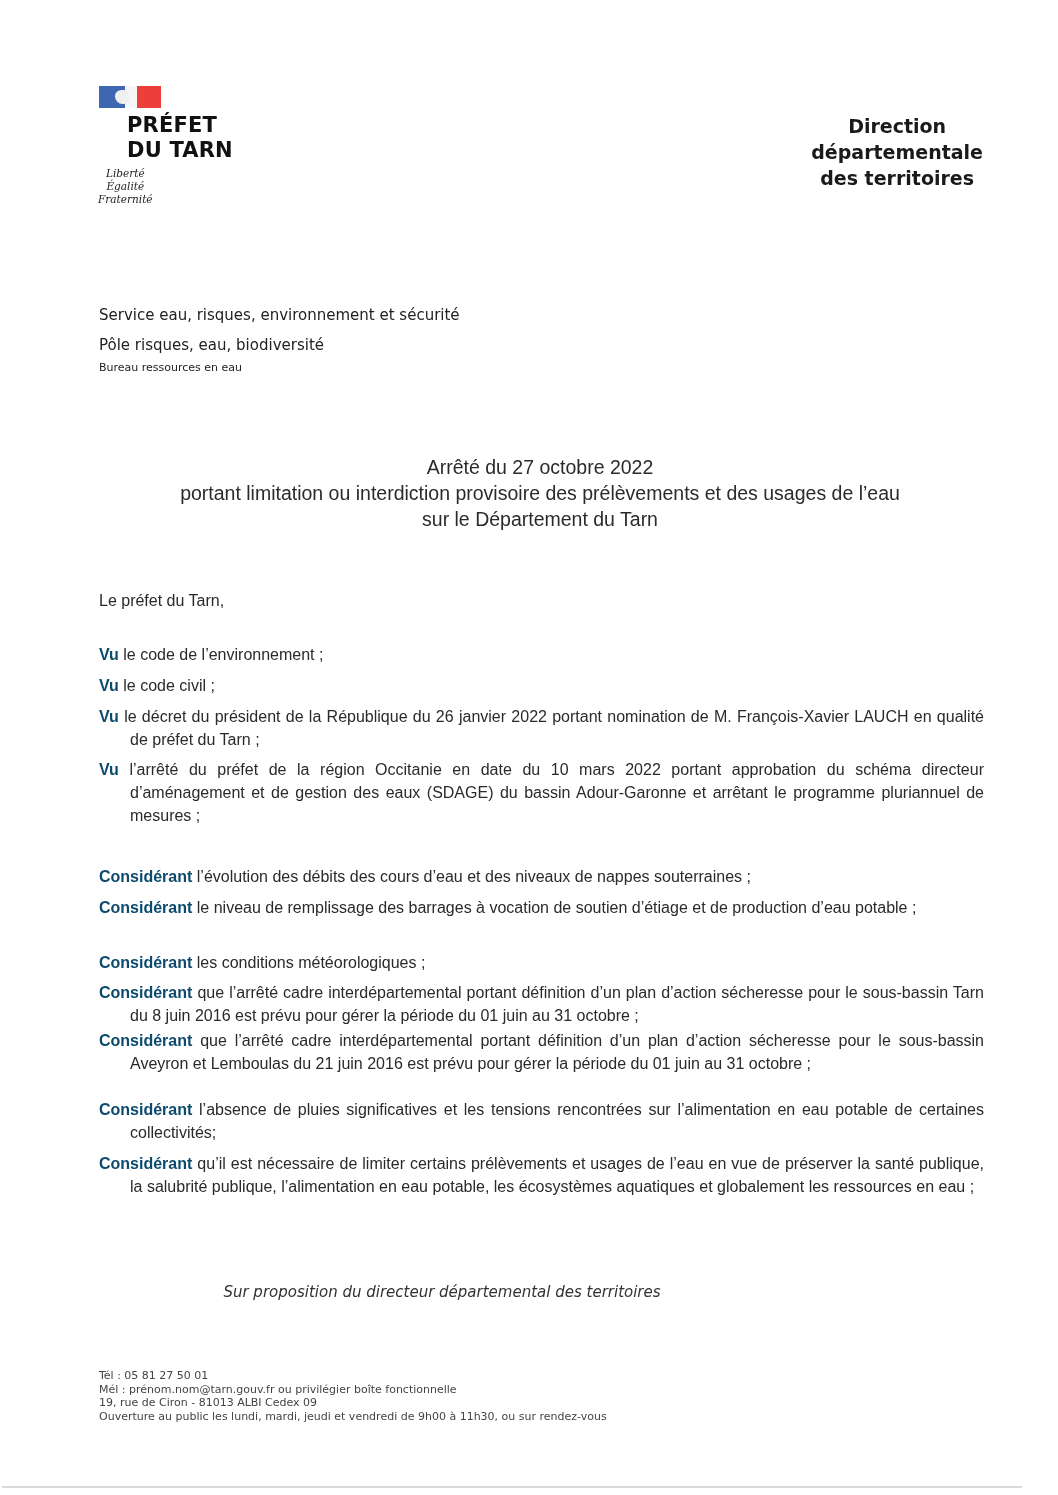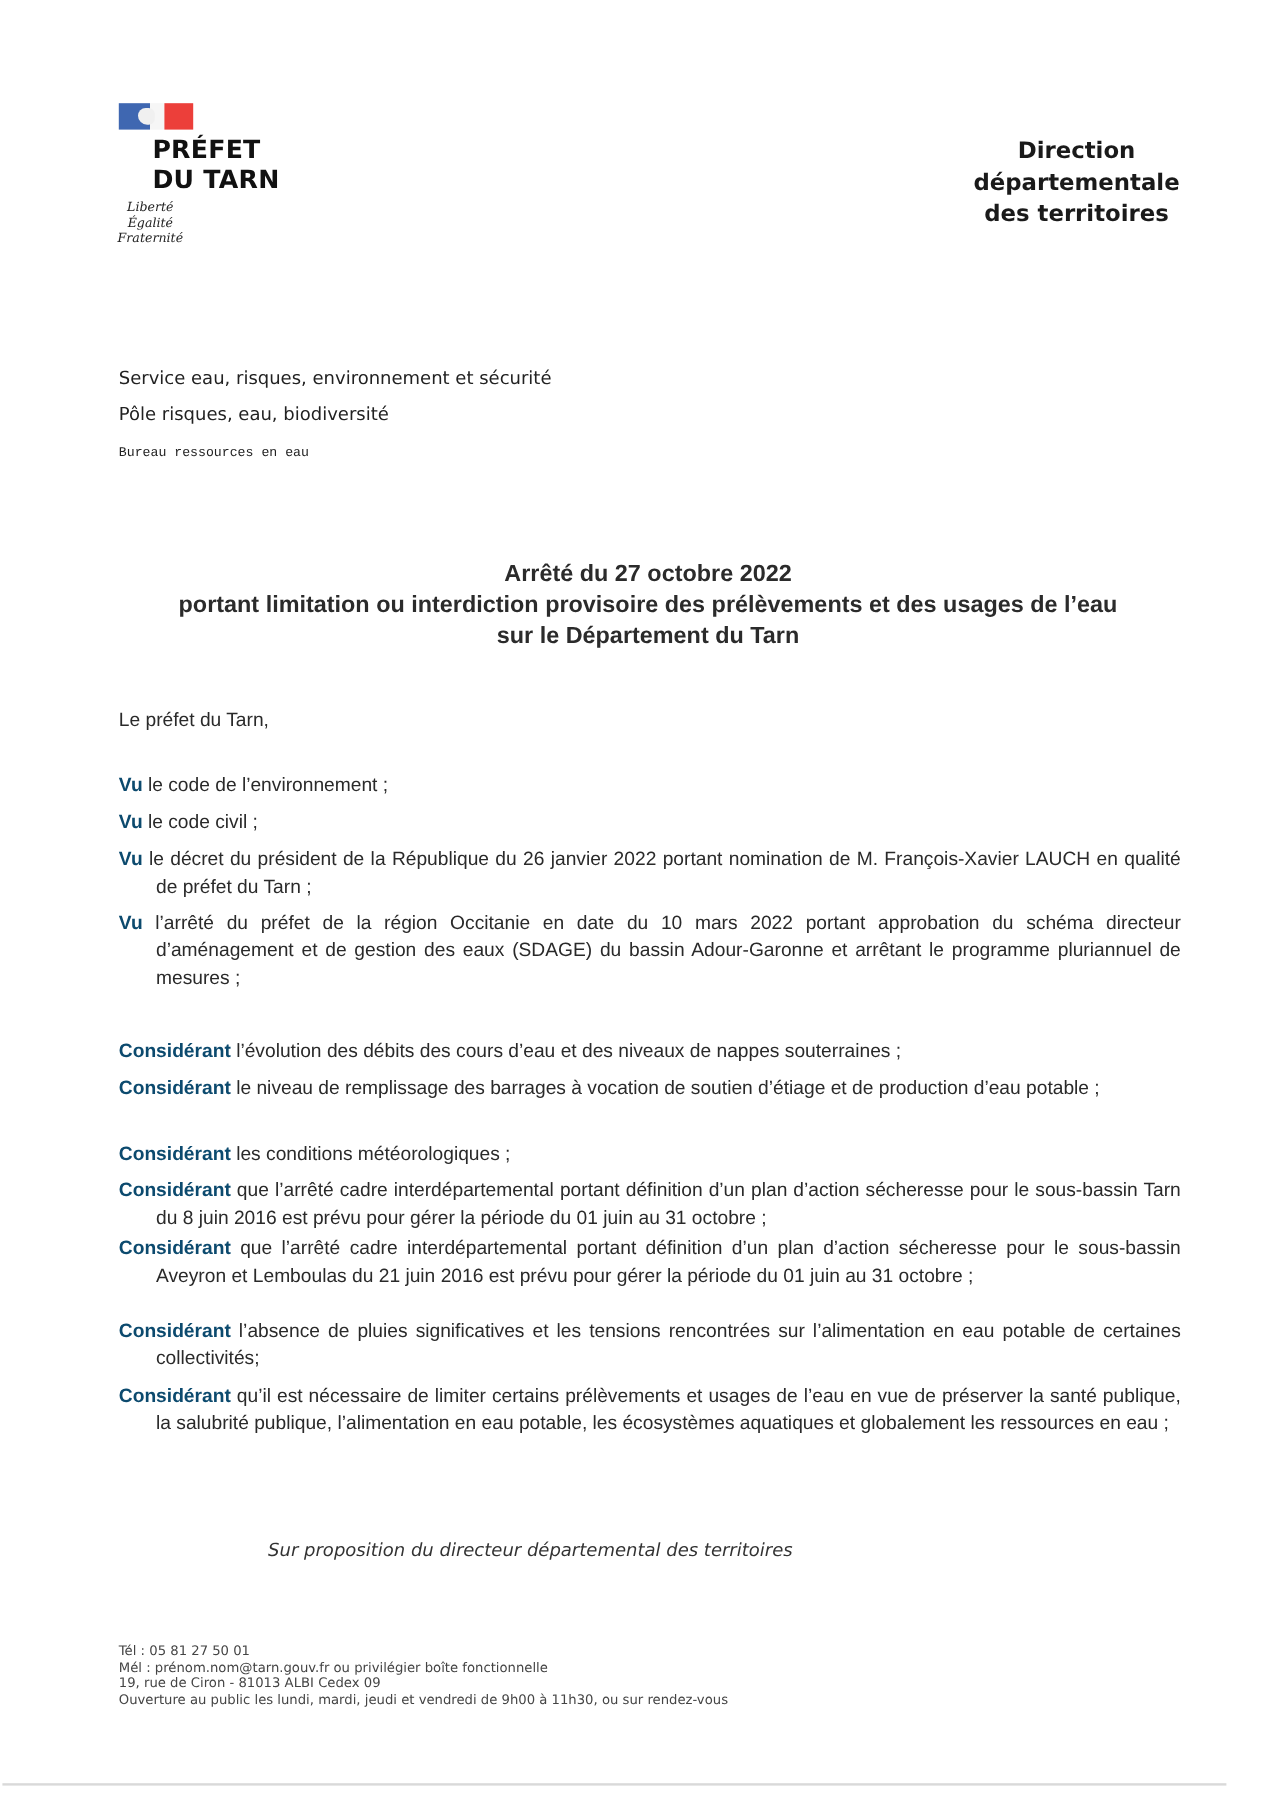--- a/index.html
+++ b/index.html
@@ -12,23 +12,23 @@
   .flag .white { position: absolute; left: 26px; top: 0; width: 12px; height: 22px; background: #f6f6f6; }
   .flag .red { position: absolute; left: 38px; top: 0; width: 24px; height: 22px; background: #ec3f3a; }
   .flag .profile { position: absolute; left: 16px; top: 4px; width: 14px; height: 14px; border-radius: 50% 40% 40% 60%; background: #f0f0f0; }
   .prefet { left: 97px; top: 113px; font-family: "DejaVu Sans", sans-serif; font-weight: bold; font-size: 21px; line-height: 25px; letter-spacing: 0.2px; color: #111; margin-left: 30px; }
   .devise { left: 98px; top: 167px; font-family: "DejaVu Serif", serif; font-style: italic; font-size: 10.5px; line-height: 13px; color: #222; text-align: center; }
 
   .direction { right: 75px; top: 113px; text-align: center; font-family: "DejaVu Sans", sans-serif; font-weight: bold; font-size: 19px; line-height: 26px; color: #1a1a1a; }
 
   .service { left: 99px; top: 304px; font-family: "DejaVu Sans", sans-serif; font-size: 15px; line-height: 22px; color: #222; }
   .service .s1 { margin-bottom: 8px; }
-  .service .small { font-size: 11px; line-height: 16px; margin-top: 14px; font-family: Liberation Mono, monospace; }
+  .service .small { font-size: 11px; line-height: 16px; margin-top: 4px; }
 
-  .title { left: 60px; width: 960px; top: 465px; text-align: center; font-family: "Liberation Sans", sans-serif; font-weight: bold; font-size: 19.5px; line-height: 26px; color: #2b2b2b; }
+  .title { left: 60px; width: 960px; top: 454px; text-align: center; font-family: "Liberation Sans", sans-serif; font-weight: normal; font-size: 19.5px; line-height: 26px; color: #2b2b2b; }
 
   .body { left: 99px; width: 885px; font-family: "Liberation Sans", sans-serif; font-size: 16px; line-height: 23px; color: #2a2a2a; }
   .para { position: absolute; left: 0; width: 885px; text-align: justify; padding-left: 31px; text-indent: -31px; box-sizing: border-box; }
   .para b { color: #0c4a6e; }
   .para.c { padding-left: 31px; text-indent: -31px; }
 
   .proposition { left: 0; width: 884px; top: 1283px; text-align: center; font-family: "DejaVu Sans", sans-serif; font-style: italic; font-size: 15px; color: #333; }
 
   .footer { left: 99px; top: 1369px; font-family: "DejaVu Sans", sans-serif; font-size: 11px; line-height: 13.5px; color: #444; }
 

